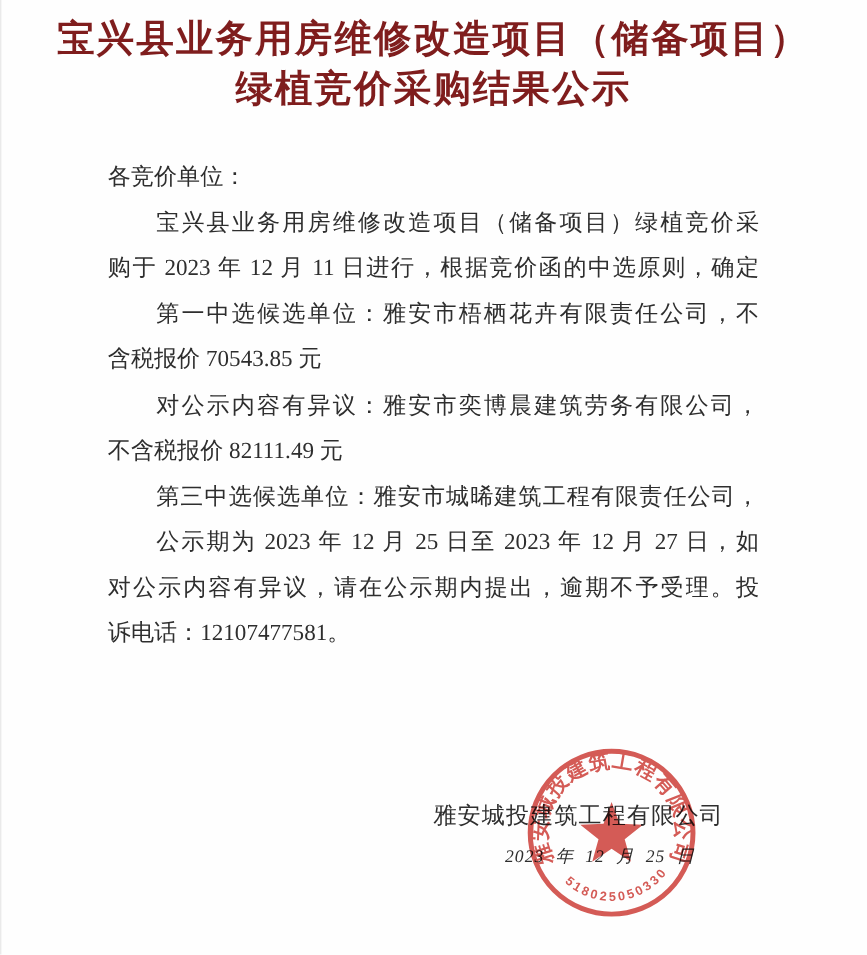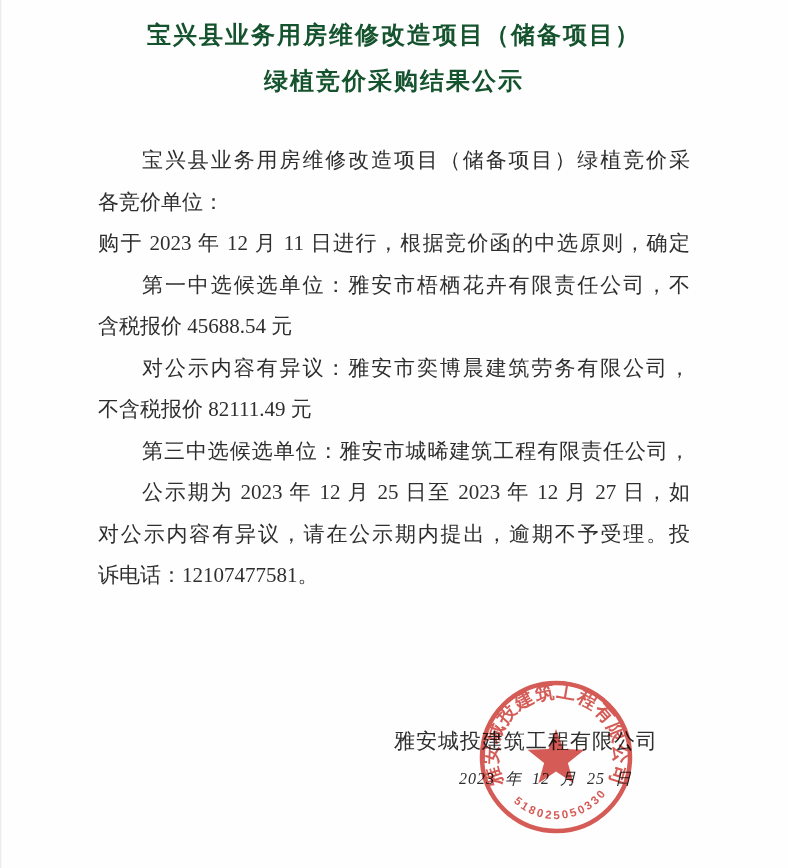--- a/index.html
+++ b/index.html
@@ -23,24 +23,24 @@
     left: 0; top: 0; bottom: 0;
     width: 2px;
     background: linear-gradient(to right, rgba(0,0,0,0.10), rgba(0,0,0,0));
     pointer-events: none;
   }
   .title {
     padding-top: 12px;
     text-align: center;
     font-family: "Liberation Sans", sans-serif;
     font-weight: 700;
-    font-size: 24px;
+    font-size: 34px;
     line-height: 46px;
     letter-spacing: 2px;
-    color: #14532d;
+    color: #7f1d1d;
   }
   .body {
     position: absolute;
     left: 98px;
     top: 140px;
     width: 592px;
     font-size: 21px;
     line-height: 41.5px;
     color: #2e2e2e;
   }
@@ -86,25 +86,25 @@
 <body>
 
 <div class="page">
 
   <div class="title">
     <div>宝兴县业务用房维修改造项目（储备项目）</div>
     <div>绿植竞价采购结果公示</div>
   </div>
 
   <div class="body">
+    <div class="line solo">各竞价单位：</div>
     <div class="line indent">宝兴县业务用房维修改造项目（储备项目）绿植竞价采</div>
-    <div class="line solo">各竞价单位：</div>
     <div class="line">购于 2023 年 12 月 11 日进行，根据竞价函的中选原则，确定</div>
     <div class="line indent">第一中选候选单位：雅安市梧栖花卉有限责任公司，不</div>
-    <div class="line solo">含税报价 45688.54 元</div>
+    <div class="line solo">含税报价 70543.85 元</div>
     <div class="line indent">对公示内容有异议：雅安市奕博晨建筑劳务有限公司，</div>
     <div class="line solo">不含税报价 82111.49 元</div>
     <div class="line indent">第三中选候选单位：雅安市城晞建筑工程有限责任公司，</div>
     <div class="line indent">公示期为 2023 年 12 月 25 日至 2023 年 12 月 27 日，如</div>
     <div class="line">对公示内容有异议，请在公示期内提出，逾期不予受理。投</div>
     <div class="line solo">诉电话：12107477581。</div>
   </div>
 
   <div class="sign-company">雅安城投建筑工程有限公司</div>
   <div class="sign-date">2023 年 12 月 25 日</div>

